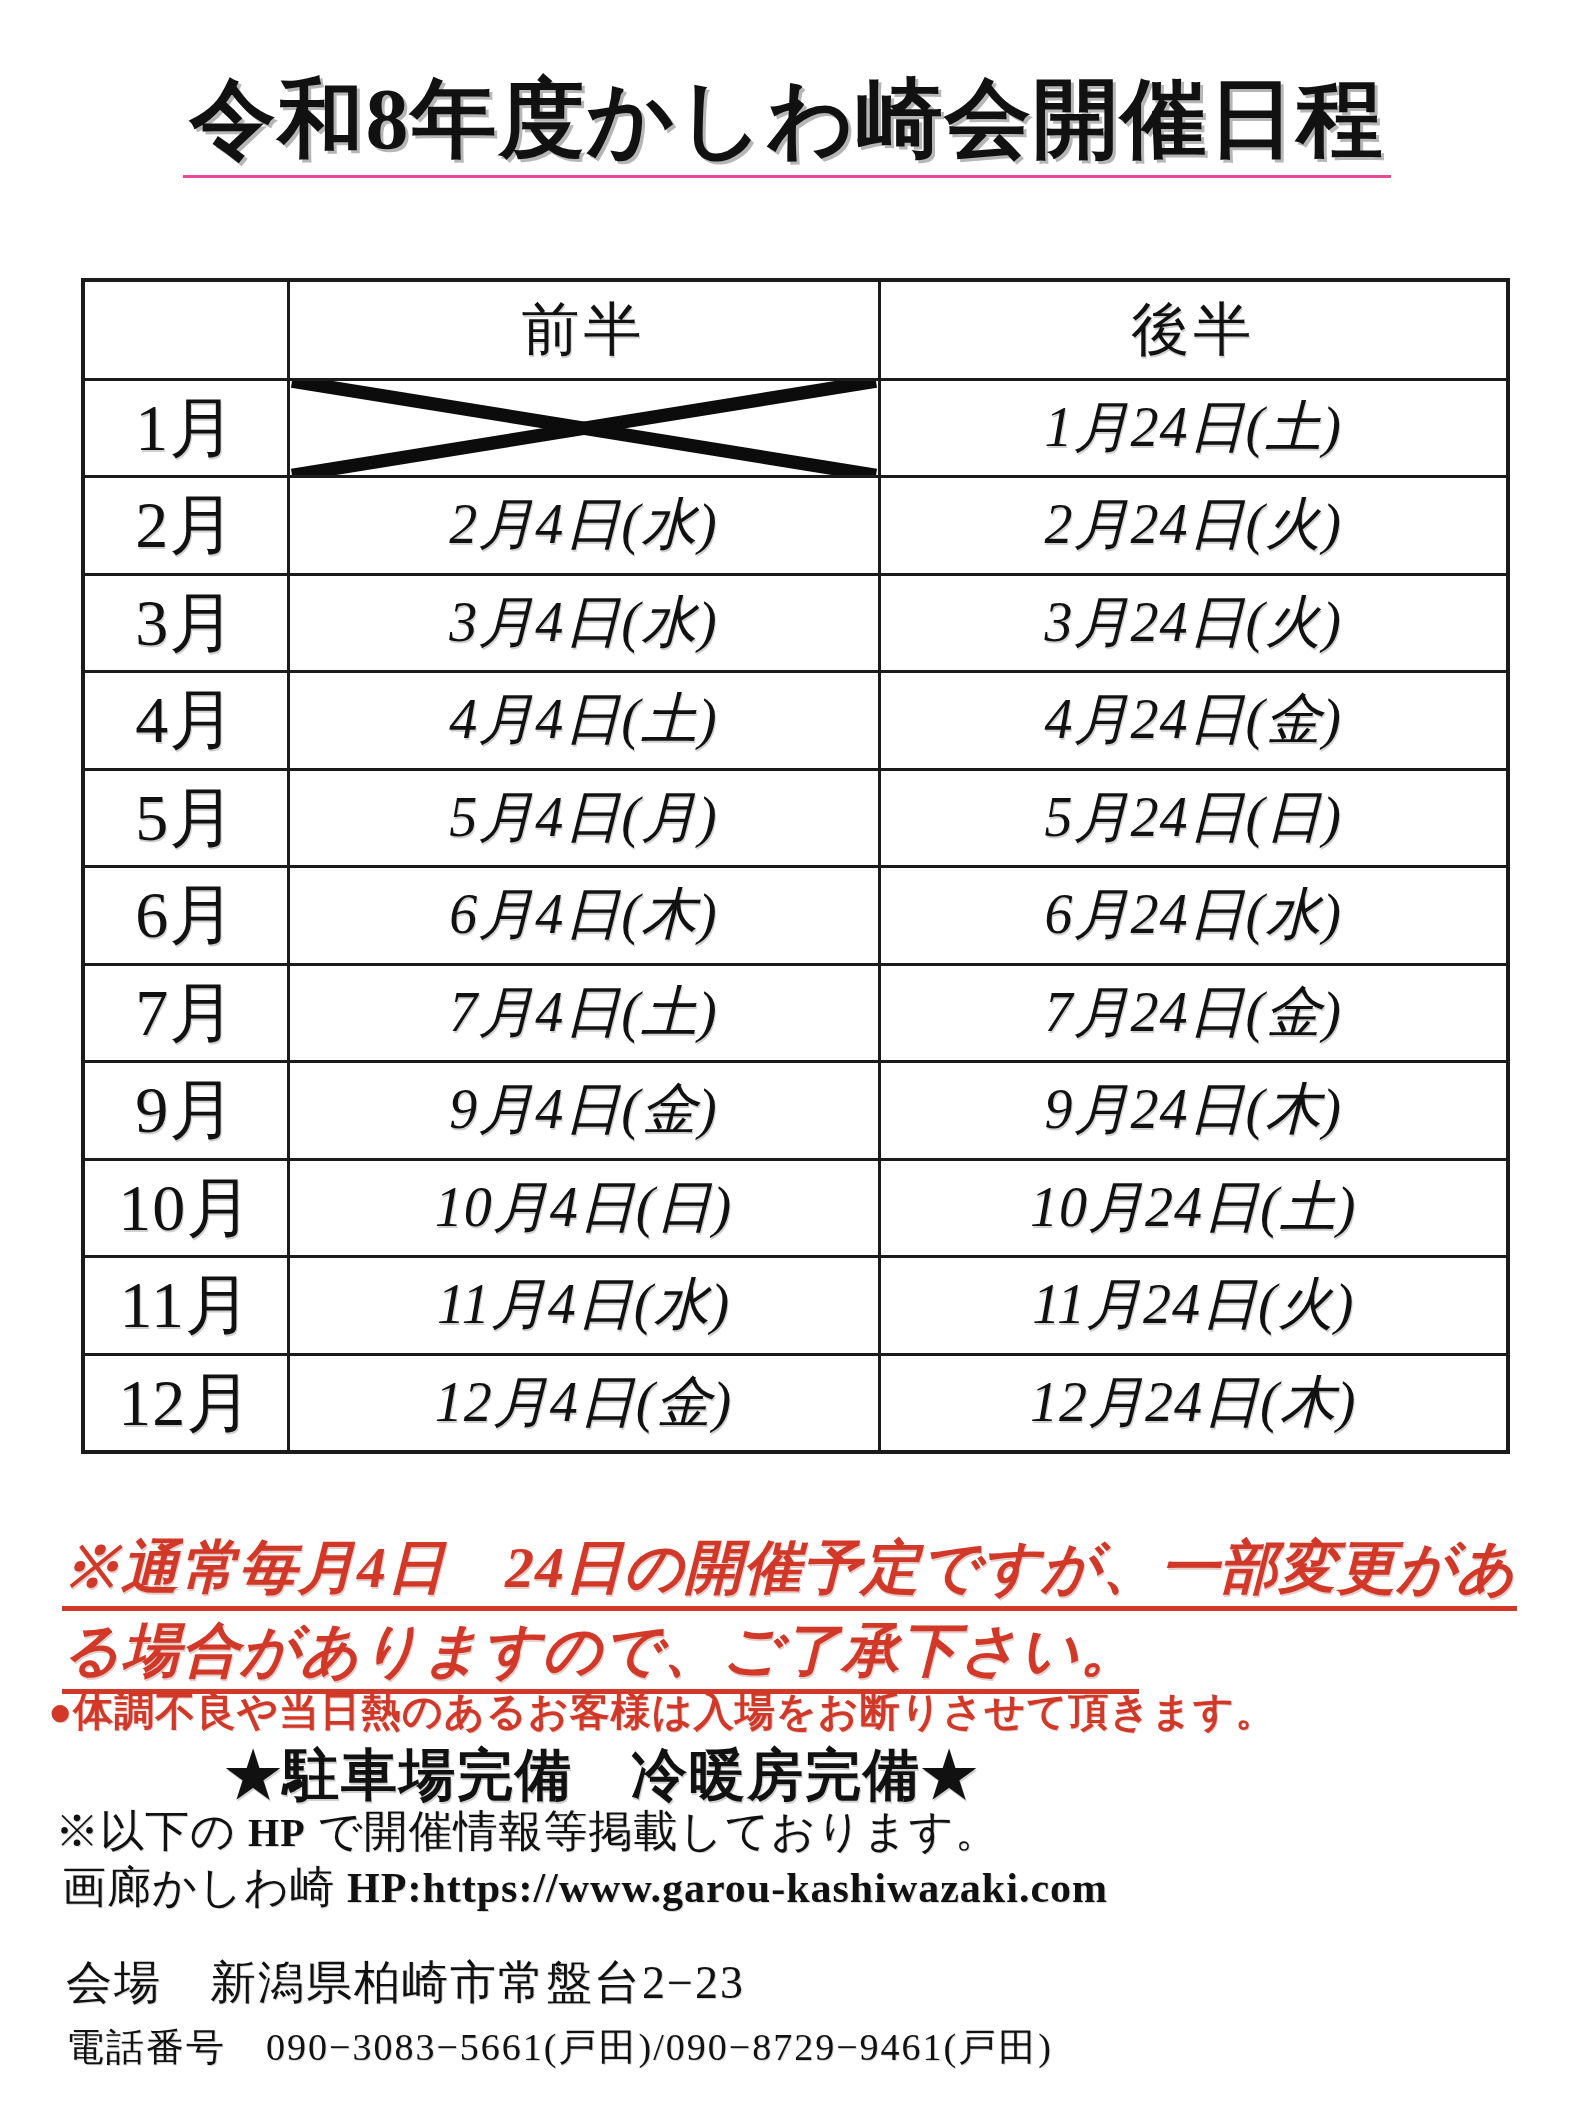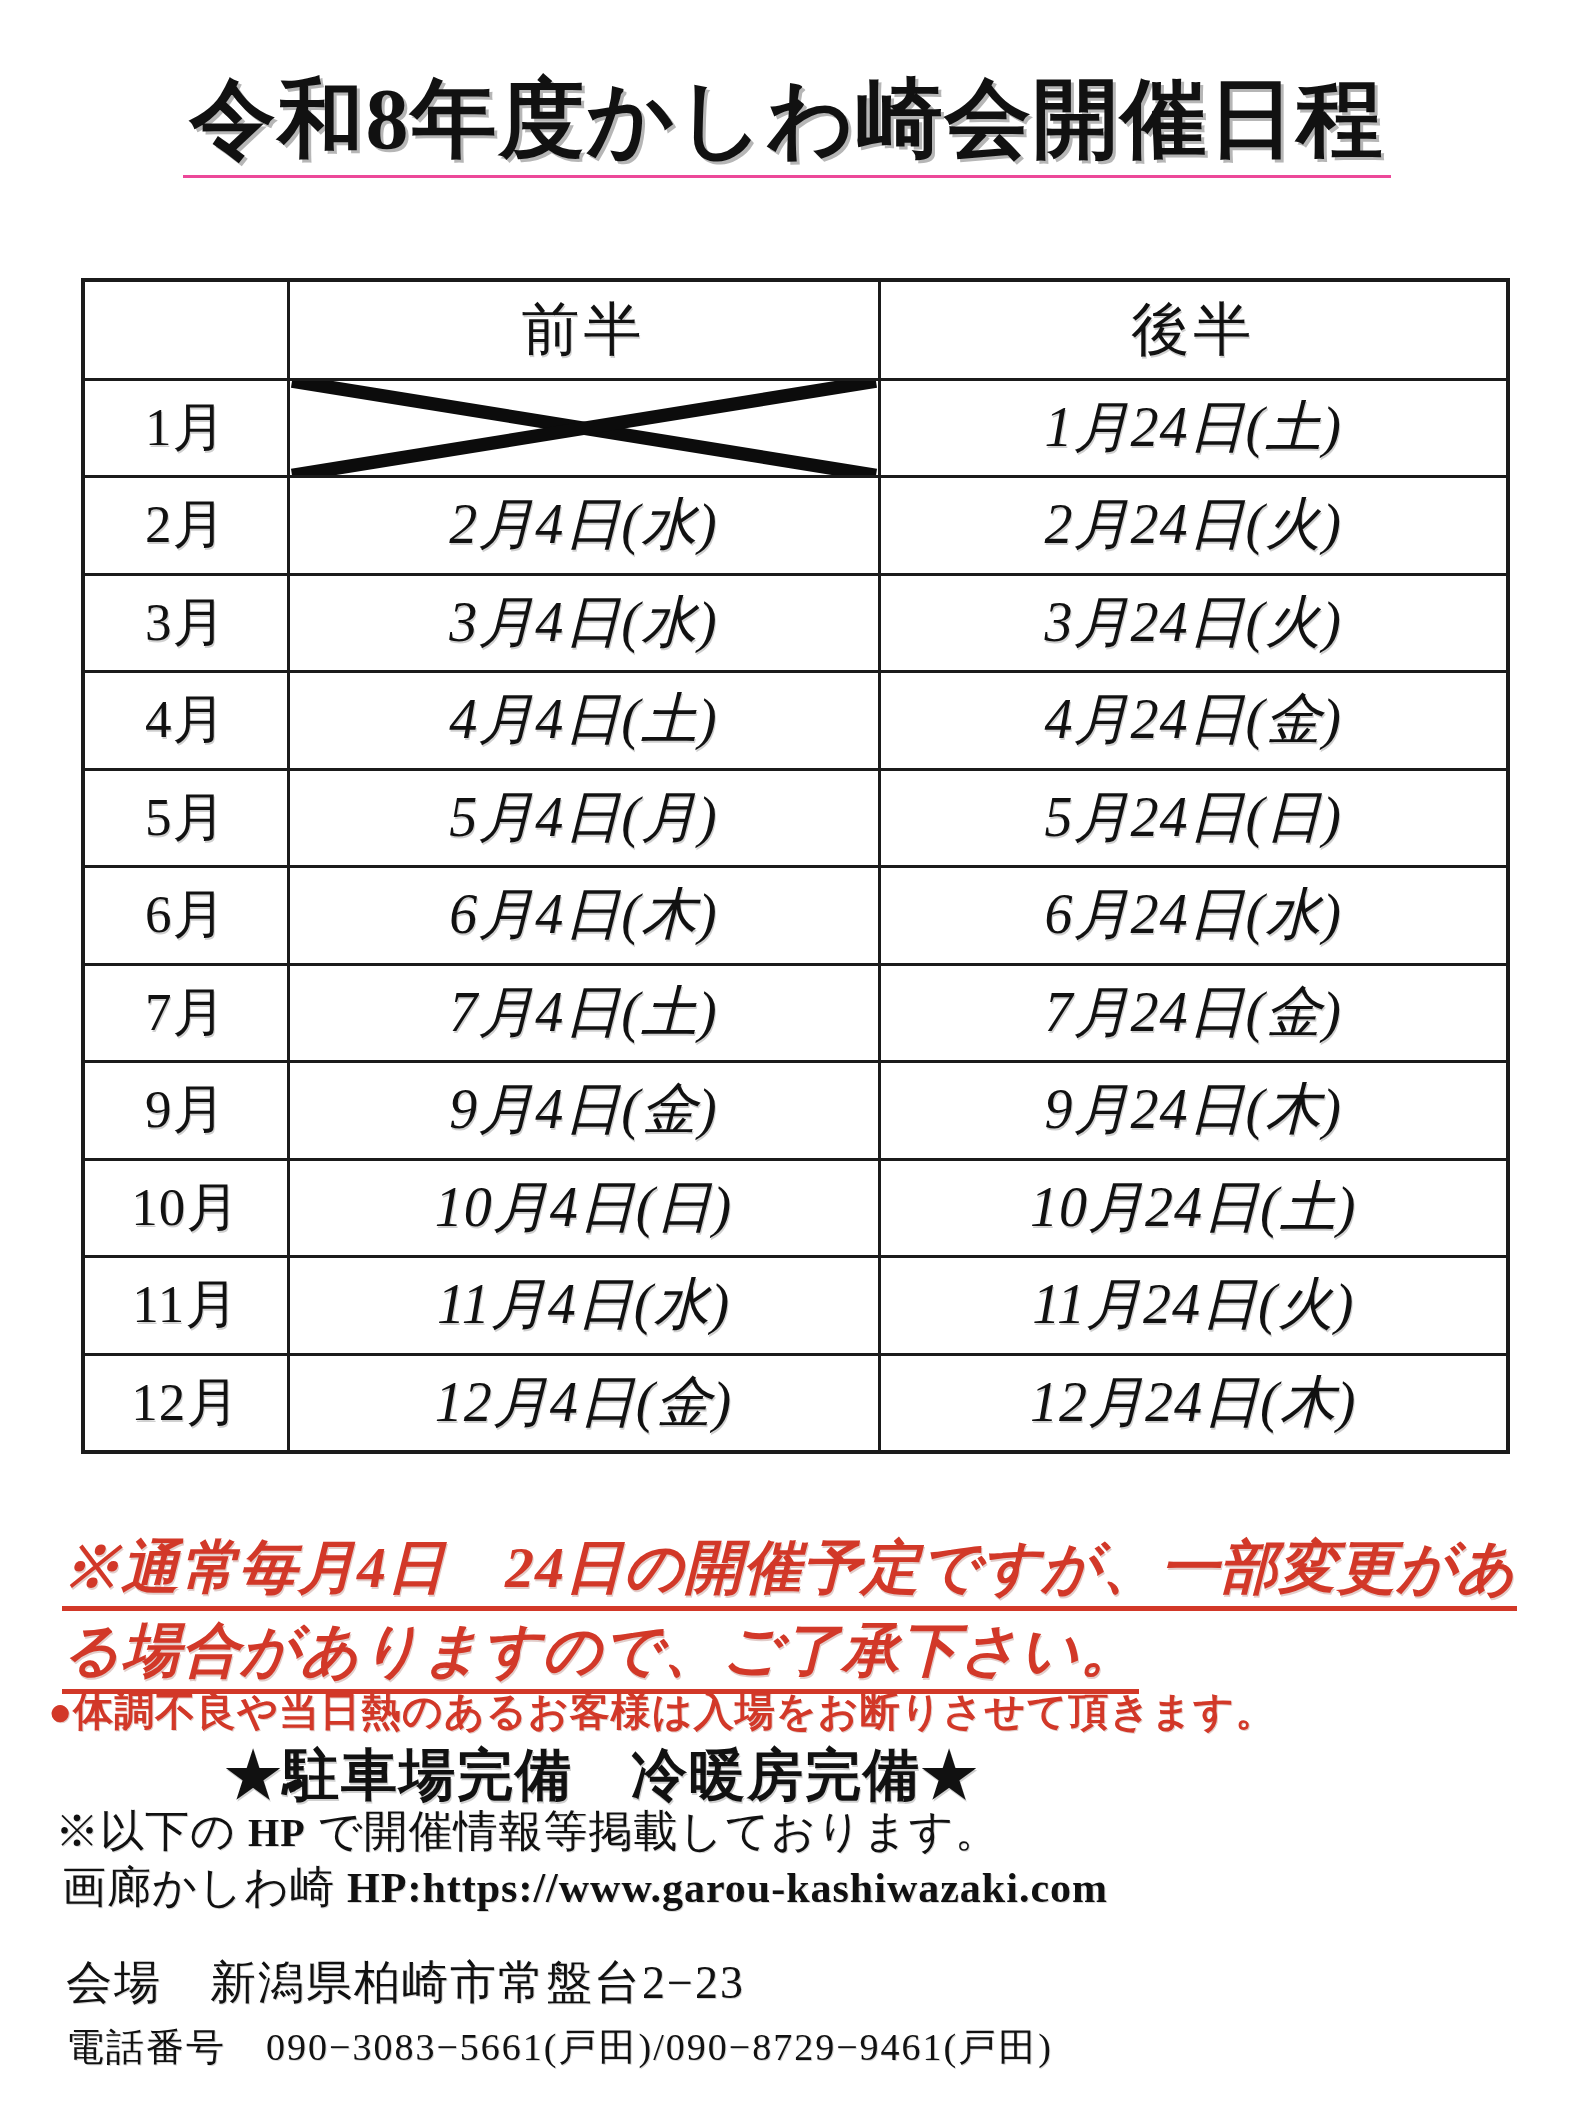--- a/index.html
+++ b/index.html
@@ -34,21 +34,21 @@
     text-align:center;vertical-align:middle;
     padding:0;overflow:hidden;
     text-shadow:1px 2px 0 rgba(120,120,120,0.35);
   }
   tr.hdr{height:99px;}
   tr.mrow{height:97.5px;}
   .col-month{width:205px;}
   .col-first{width:591px;}
   .col-second{width:629px;}
   th.half{font-size:58px;font-weight:normal;letter-spacing:4px;}
-  td.month{font-size:53px;letter-spacing:1px;}
+  td.month{font-size:66px;letter-spacing:1px;}
   td.date{font-size:56px;letter-spacing:1px;white-space:nowrap;font-style:italic;}
   td.crossed{position:relative;}
   td.crossed svg{position:absolute;left:0;top:-4px;width:100%;height:calc(100% + 8px);display:block;}
   
   .notice{
     position:absolute;left:62px;top:1532px;
     font-size:58px;font-weight:bold;line-height:72px;
     color:#d23828;letter-spacing:1px;
     text-shadow:1px 2px 0 rgba(160,90,80,0.3);
     white-space:nowrap;

